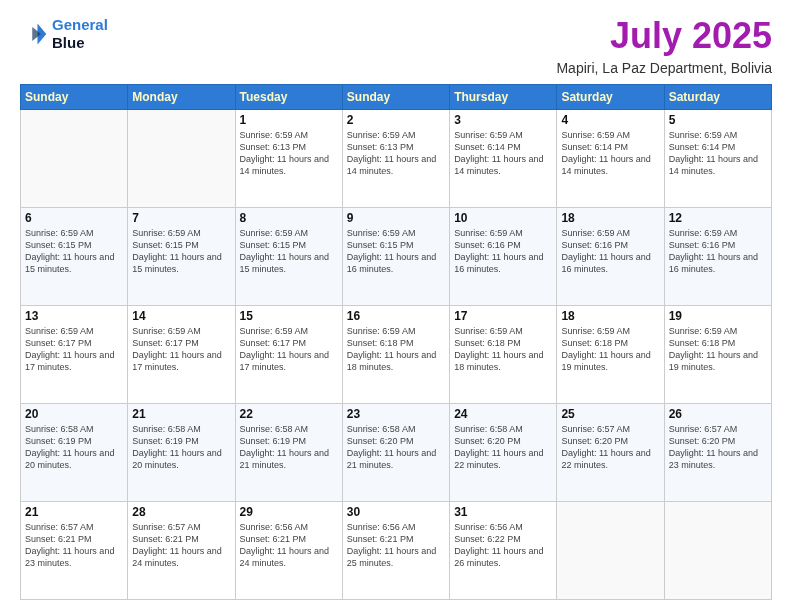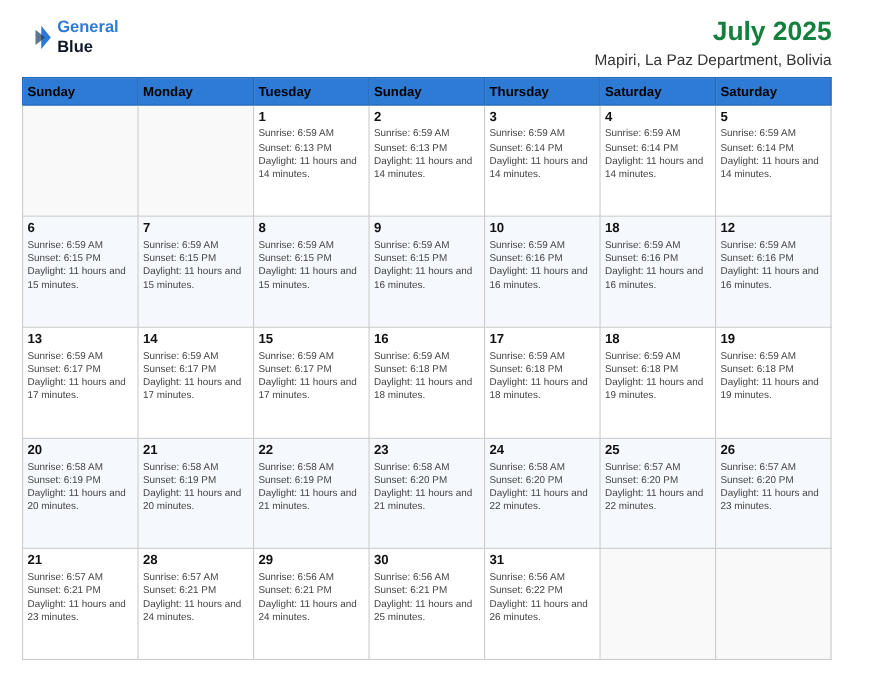--- a/index.html
+++ b/index.html
@@ -6,21 +6,21 @@
     body {
       width: 792px;
       height: 612px;
       font-family: Arial, sans-serif;
       background: #fff;
       overflow: hidden;
     }
     .page {
       width: 792px;
       height: 612px;
-      padding: 16px 36px 12px 20px;
+      padding: 16px 20px 12px 20px;
       display: flex;
       flex-direction: column;
     }
     .header {
       display: flex;
       justify-content: space-between;
       align-items: flex-start;
       margin-bottom: 8px;
     }
     .logo {
@@ -38,40 +38,40 @@
       color: #2e7bd6;
     }
     .logo-icon {
       width: 28px;
       height: 28px;
     }
     .title-block {
       text-align: right;
     }
     .month-title {
-      font-size: 24px;
+      font-size: 36px;
       font-weight: bold;
-      color: #15803d;
+      color: #a21caf;
       line-height: 1.1;
     }
     .location-title {
       font-size: 14px;
       color: #333;
       margin-top: 4px;
     }
     .calendar {
       flex: 1;
       border: 1px solid #ccc;
       border-collapse: collapse;
       width: 100%;
       table-layout: fixed;
     }
     .calendar th {
       background: #2e7bd6;
-      color: #000000;
+      color: #fef9c3;
       font-size: 12px;
       font-weight: bold;
       padding: 5px 4px;
       text-align: left;
       border: 1px solid #2268b8;
     }
     .calendar td {
       border: 1px solid #ccc;
       vertical-align: top;
       padding: 3px 4px;

